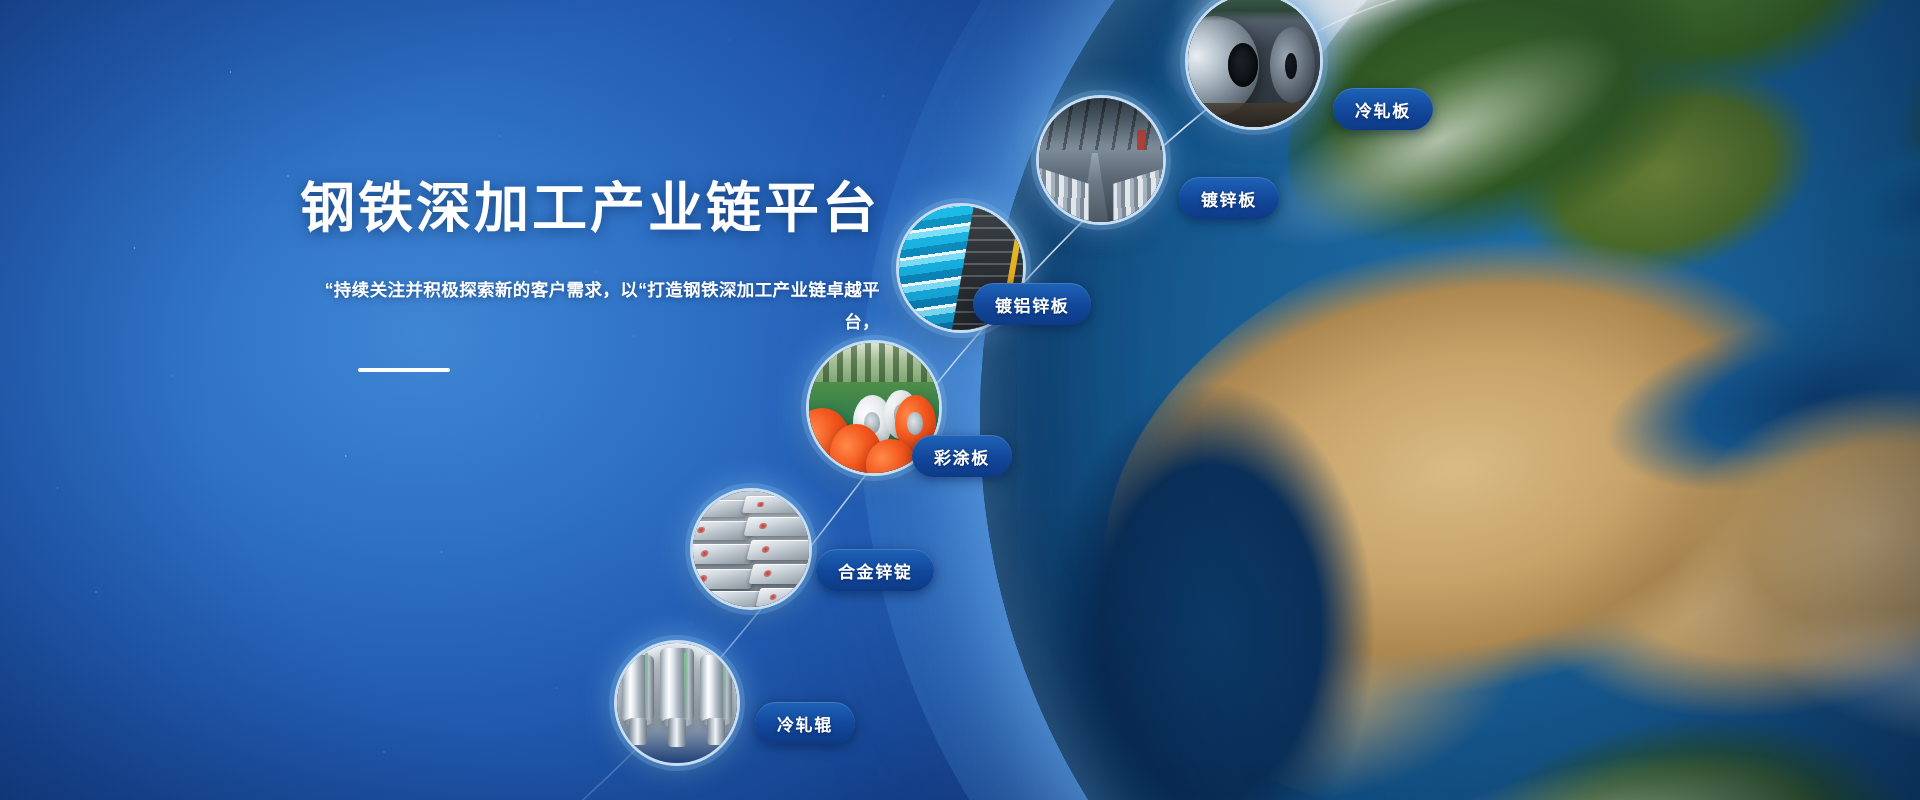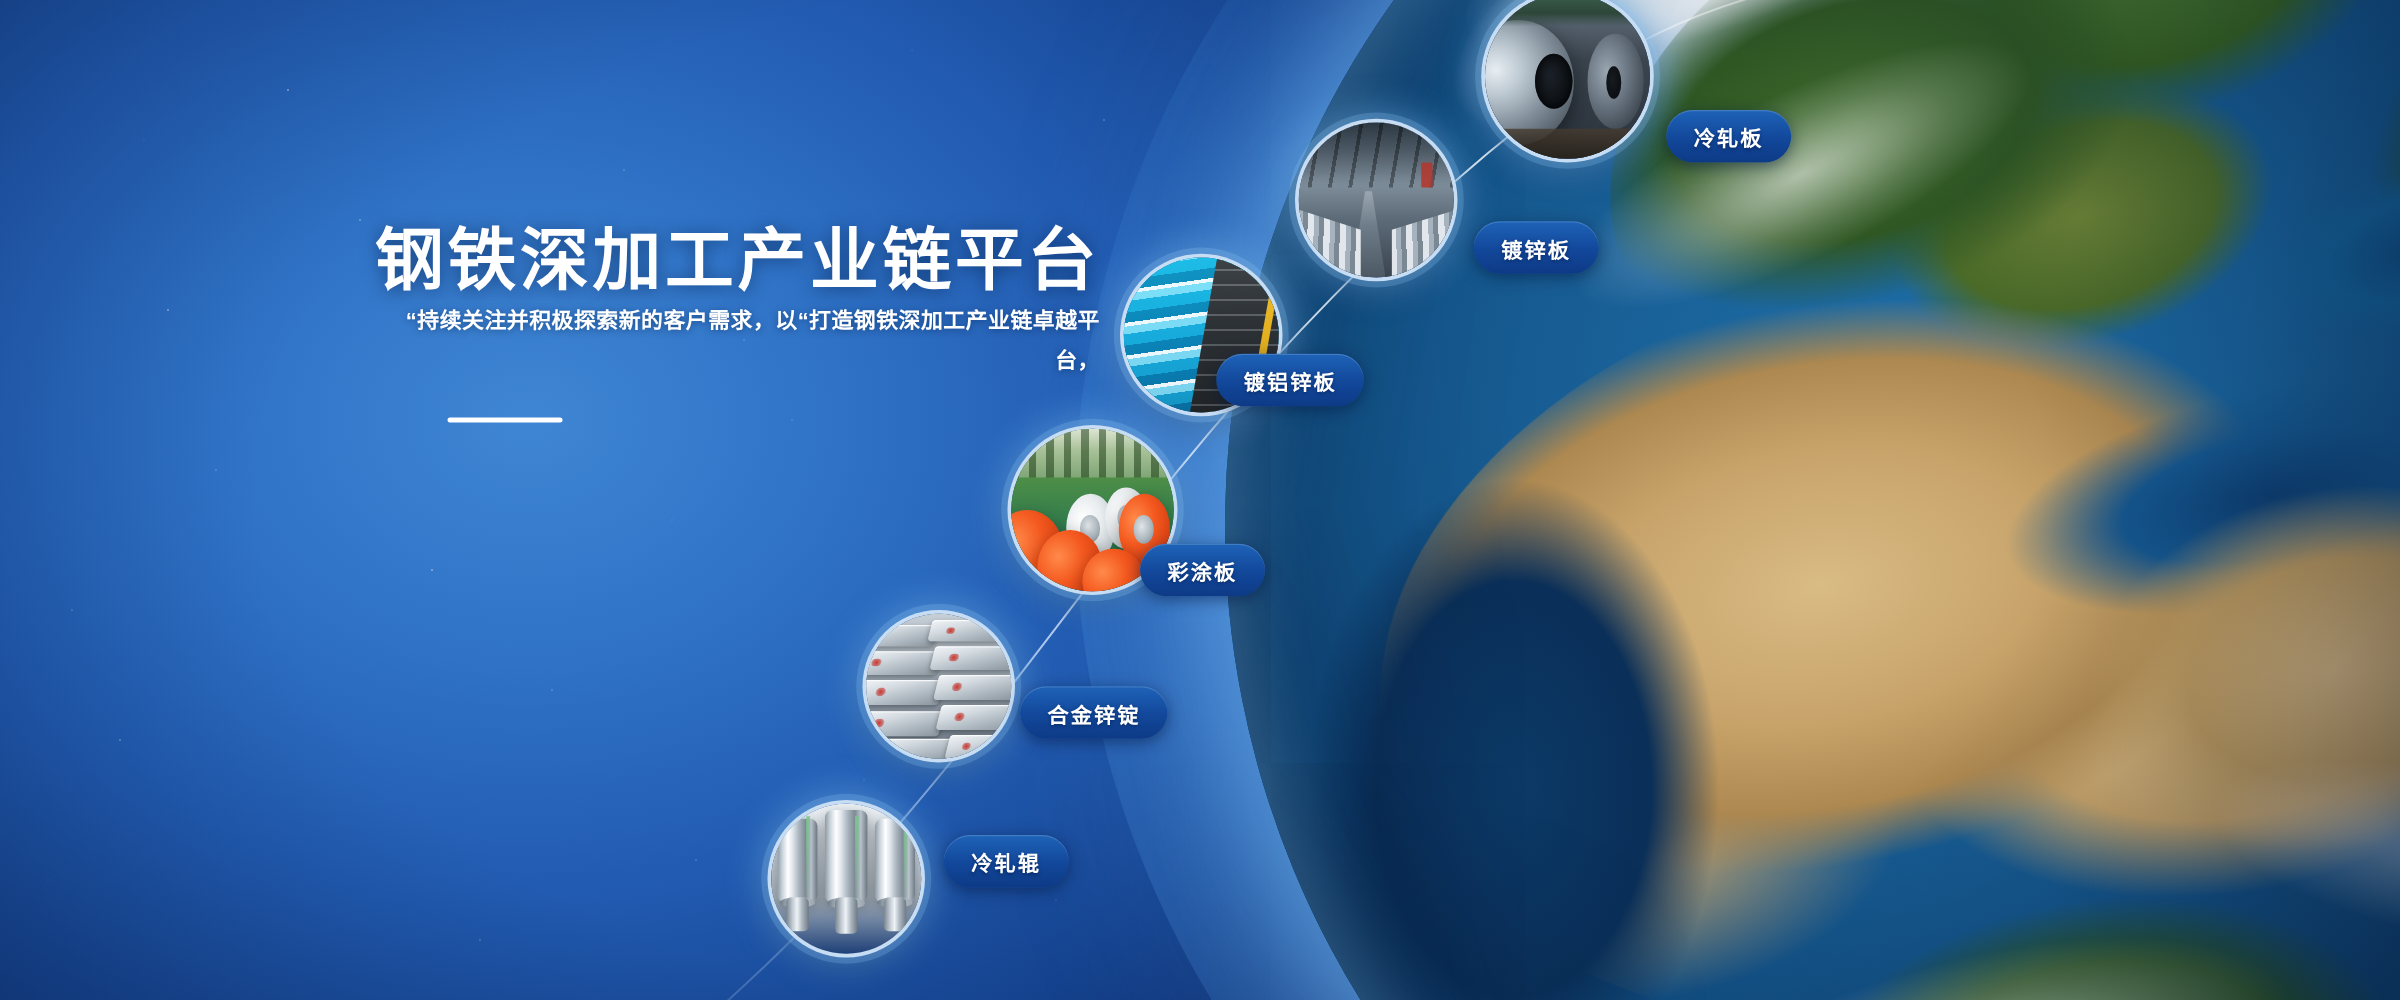--- a/index.html
+++ b/index.html
@@ -235,20 +235,21 @@
   .headline {
     font-size: 55px;
     font-weight: 700;
     color: #ffffff;
     letter-spacing: 3px;
     line-height: 1.12;
     text-shadow: 0 2px 14px rgba(4,30,70,.55);
     white-space: nowrap;
   }
   .subcopy {
+    margin-top: 34px;
     font-size: 17.5px;
     font-weight: 700;
     color: #ffffff;
     line-height: 1.85;
     letter-spacing: .4px;
     text-shadow: 0 1px 6px rgba(4,30,70,.50);
   }
   .subcopy .l2 { display: block; }
   .rule {
     margin-top: 30px;
@@ -601,17 +602,17 @@
         </div>
         <div class="cyl" style="left:69%; top:10%; width:27%; height:56%;">
           <div class="shoulder"></div>
             <div class="neck"></div>
         </div>
         <div class="green" style="left:23%;"></div>
         <div class="green" style="left:56%;"></div>
         <div class="green" style="left:88%;"></div>
       </div>
     </div>
-    <div class="pill" style="left:755px; top:668px;">冷轧辊</div>
+    <div class="pill" style="left:755px; top:702px;">冷轧辊</div>
   </div>
 
   <div class="vignette"></div>
 </div>
 
 </body></html>

